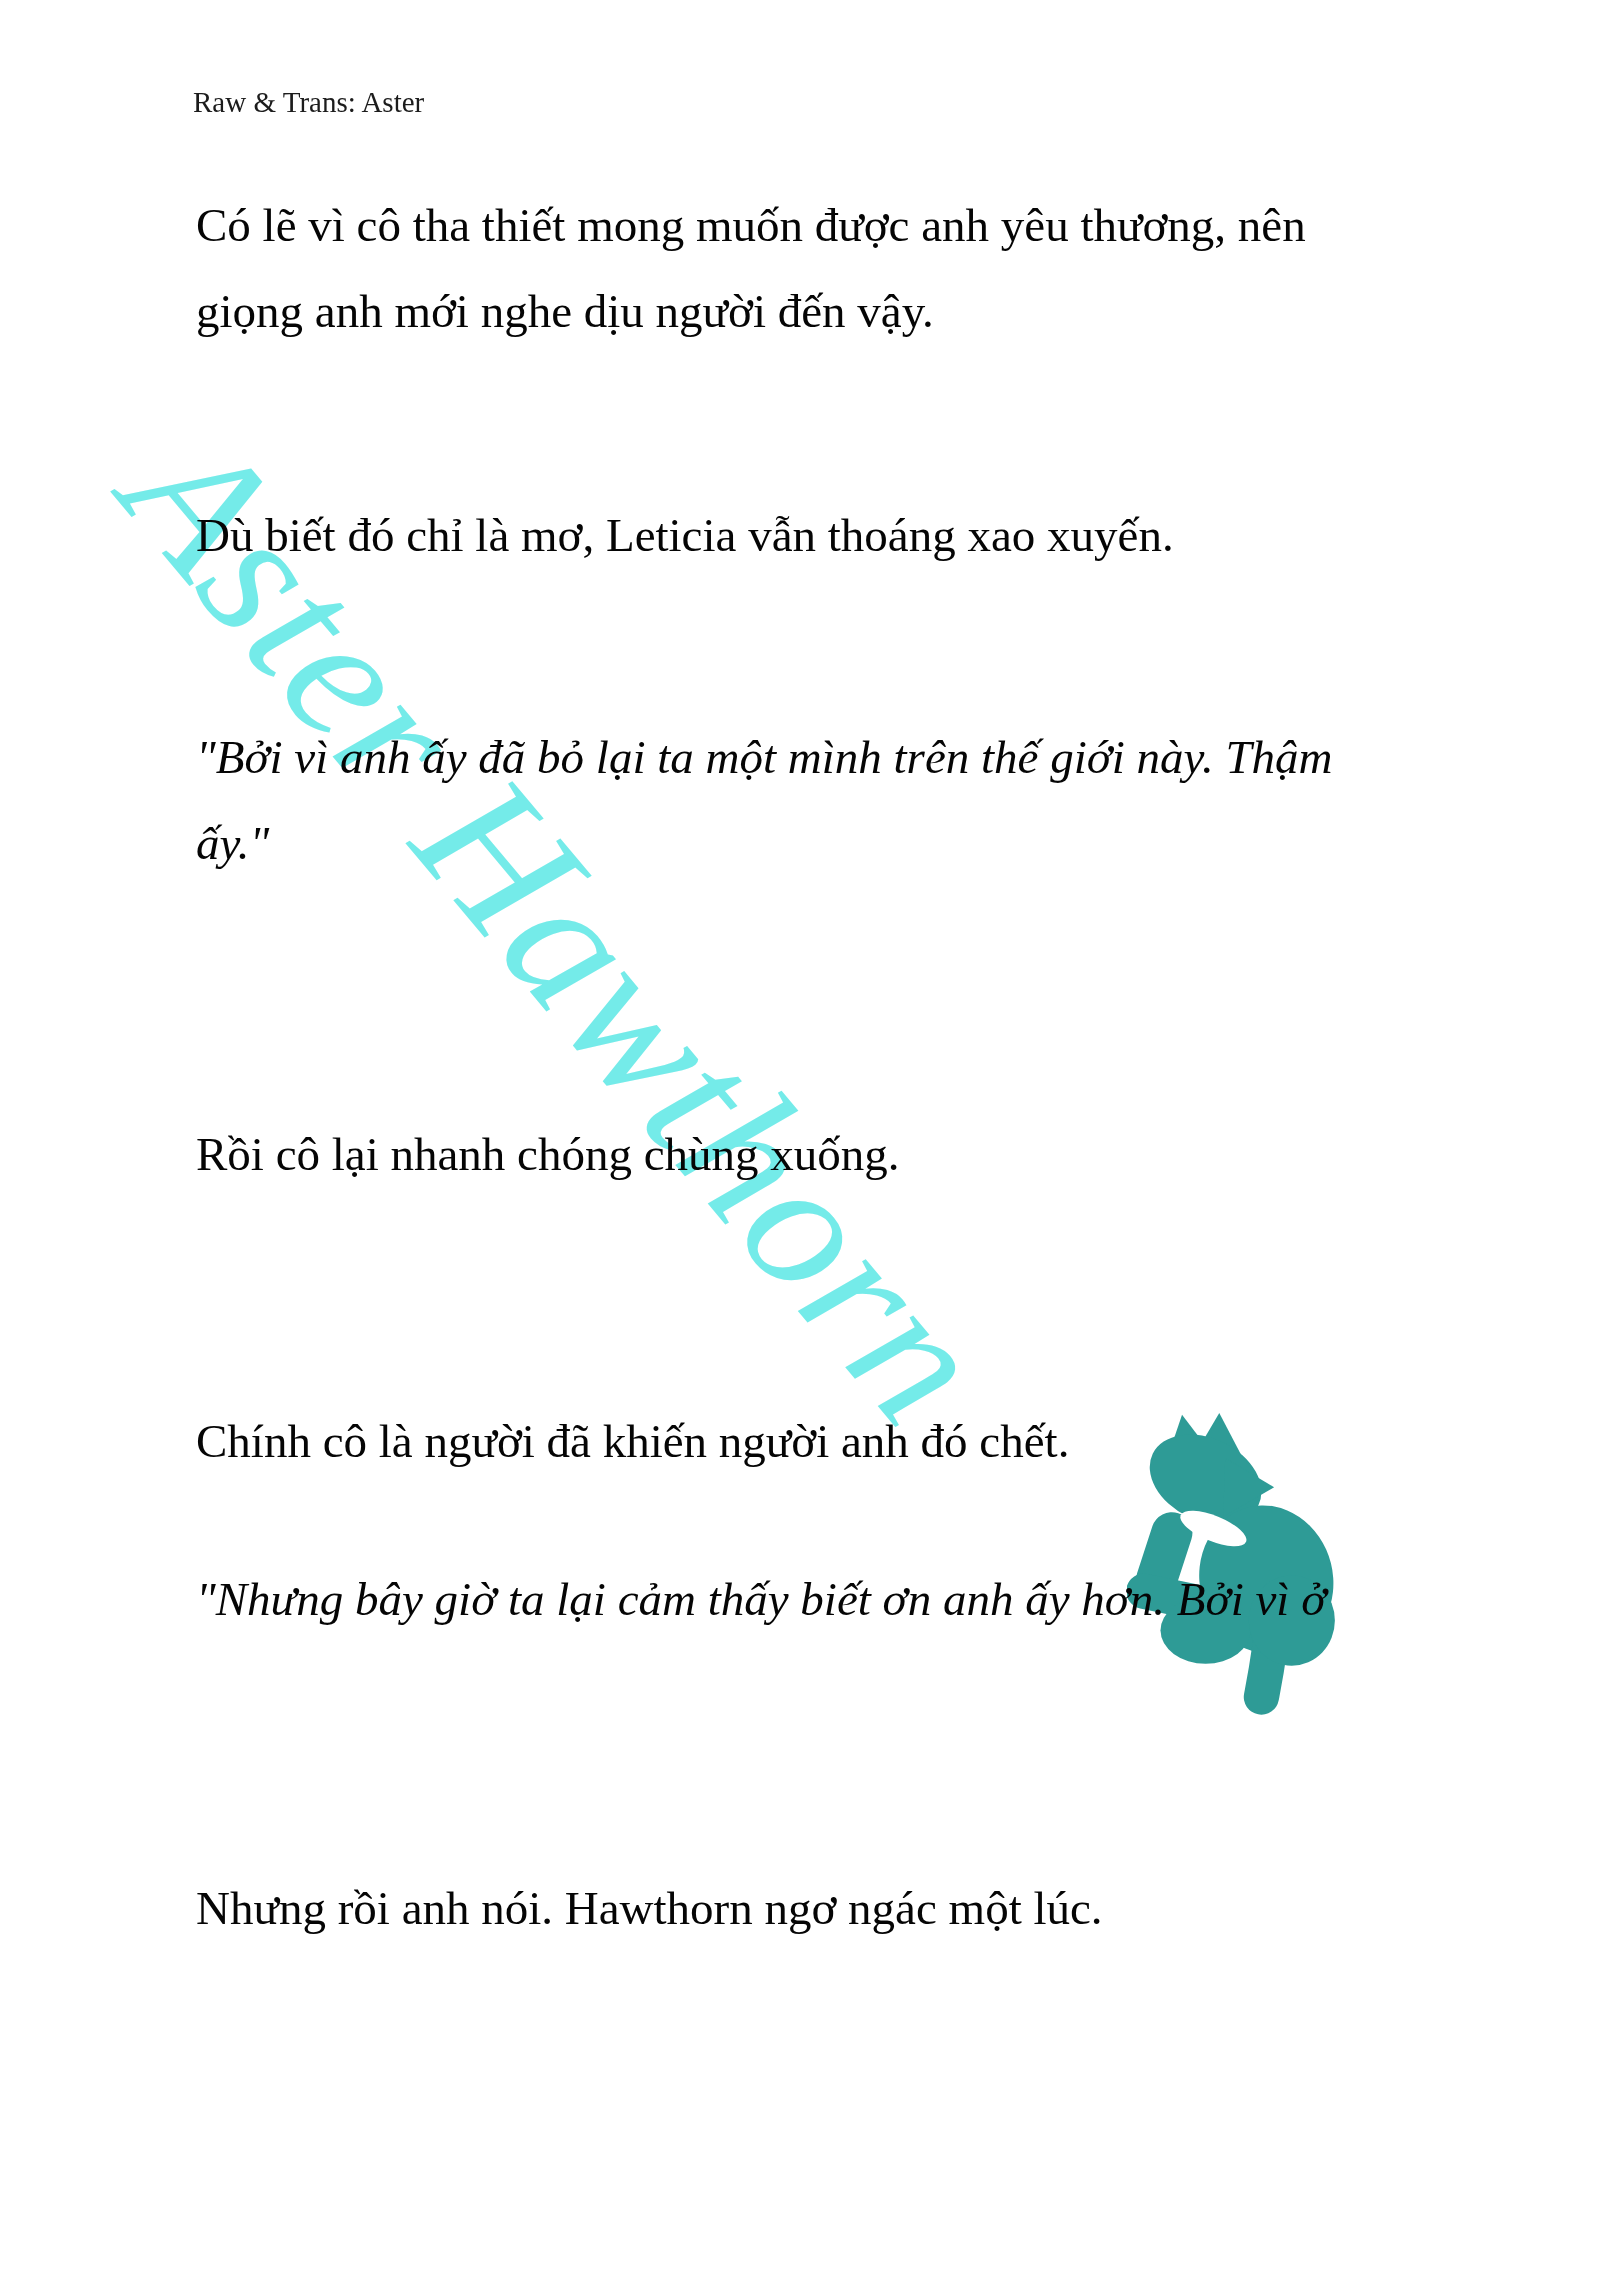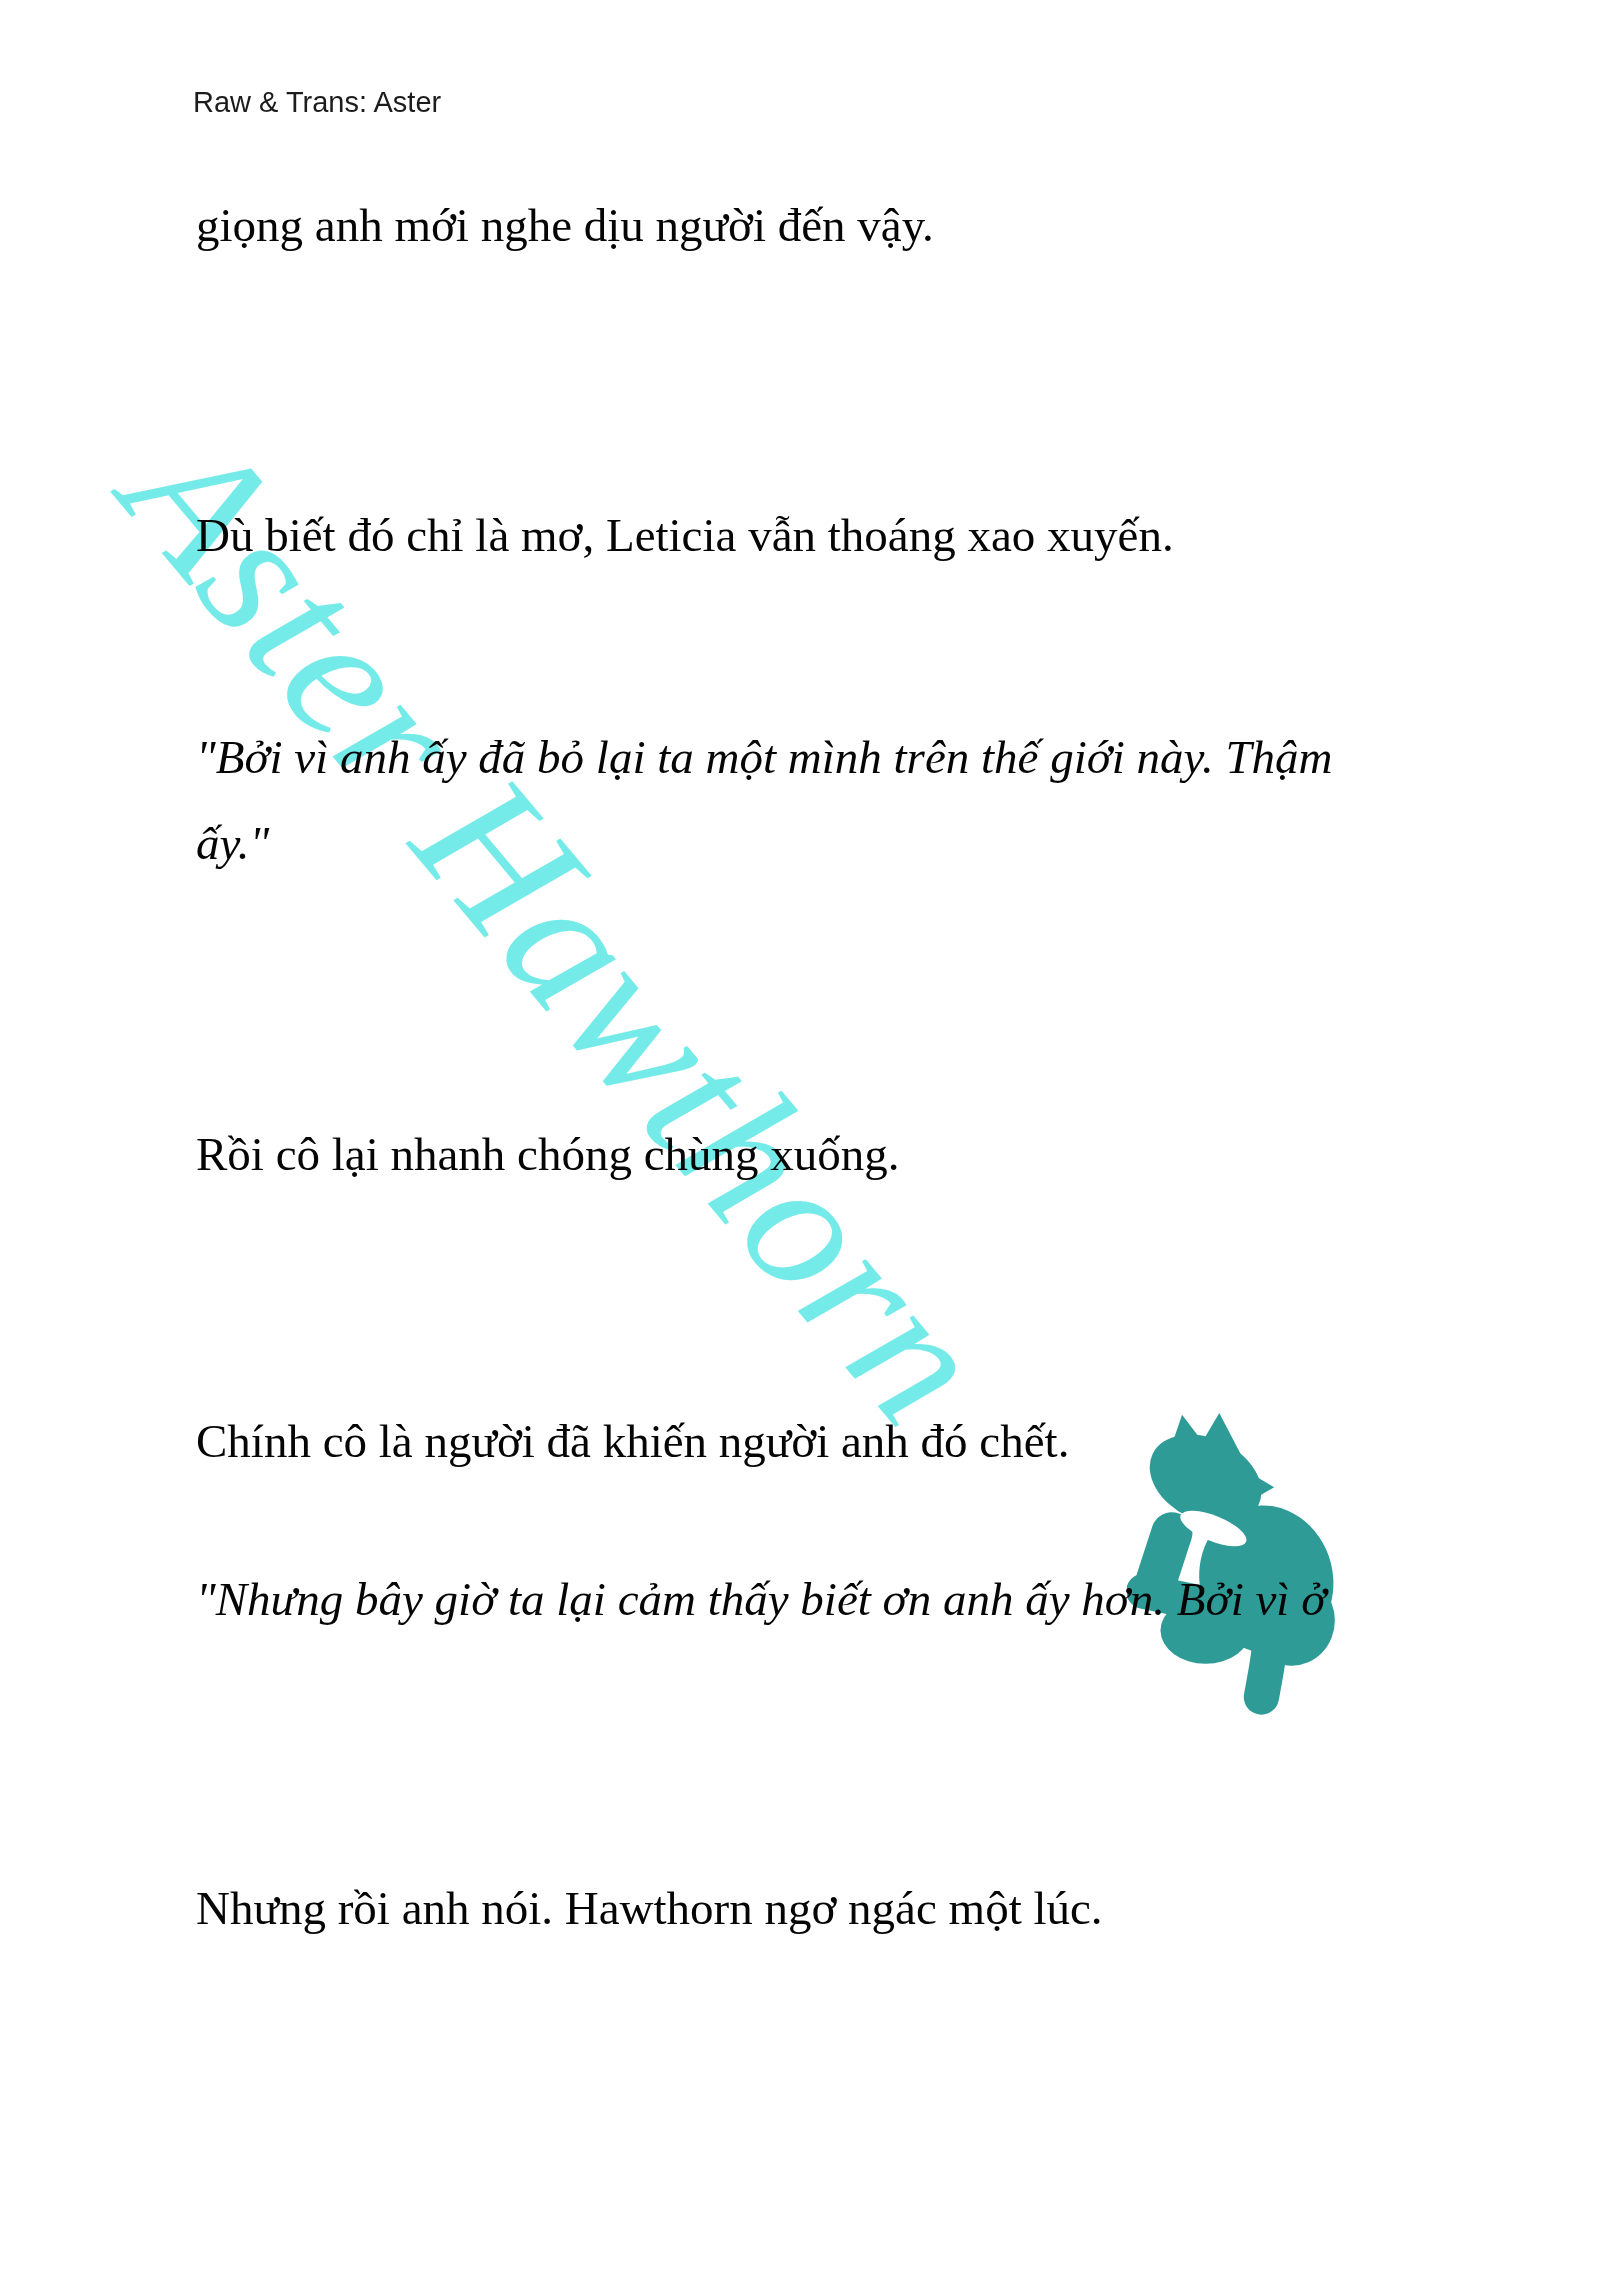--- a/index.html
+++ b/index.html
@@ -6,21 +6,21 @@
   .page{
     position:relative;
     width:1621px;height:2293px;
     background:#ffffff;
     overflow:hidden;
     font-family:"Liberation Serif", serif;
     color:#000;
   }
   .header{
     position:absolute;left:193px;top:86px;
-    font-family:Liberation Sans, sans-serif;
+    font-family:Liberation Serif, serif;
     font-size:29px;color:#1c1c1c;
     z-index:3;white-space:nowrap;
   }
   .watermark{
     position:absolute;left:247px;top:390px;
     transform:rotate(50deg);transform-origin:0 0;
     font-family:"Liberation Serif", serif;
     font-style:italic;
     font-size:186px;
     color:#74ebe9;
@@ -79,20 +79,21 @@
 
       <ellipse cx="168" cy="218" rx="44" ry="46"></ellipse>
     </g>
 
     <ellipse cx="88" cy="124" rx="36" ry="13" fill="#ffffff" transform="rotate(22 88 124)"></ellipse>
   </svg>
 
   <div>
 
     <div class="para p1">
+      <div class="line">Có lẽ vì cô tha thiết mong muốn được anh yêu thương, nên</div>
       <div class="line">giọng anh mới nghe dịu người đến vậy.</div>
     </div>
 
     <div class="para p2">
       <div class="line">Dù biết đó chỉ là mơ, Leticia vẫn thoáng xao xuyến.</div>
     </div>
 
     <div class="para p3 italic">
       <div class="line">"Bởi vì anh ấy đã bỏ lại ta một mình trên thế giới này. Thậm</div>
       <div class="line">ấy."</div>

